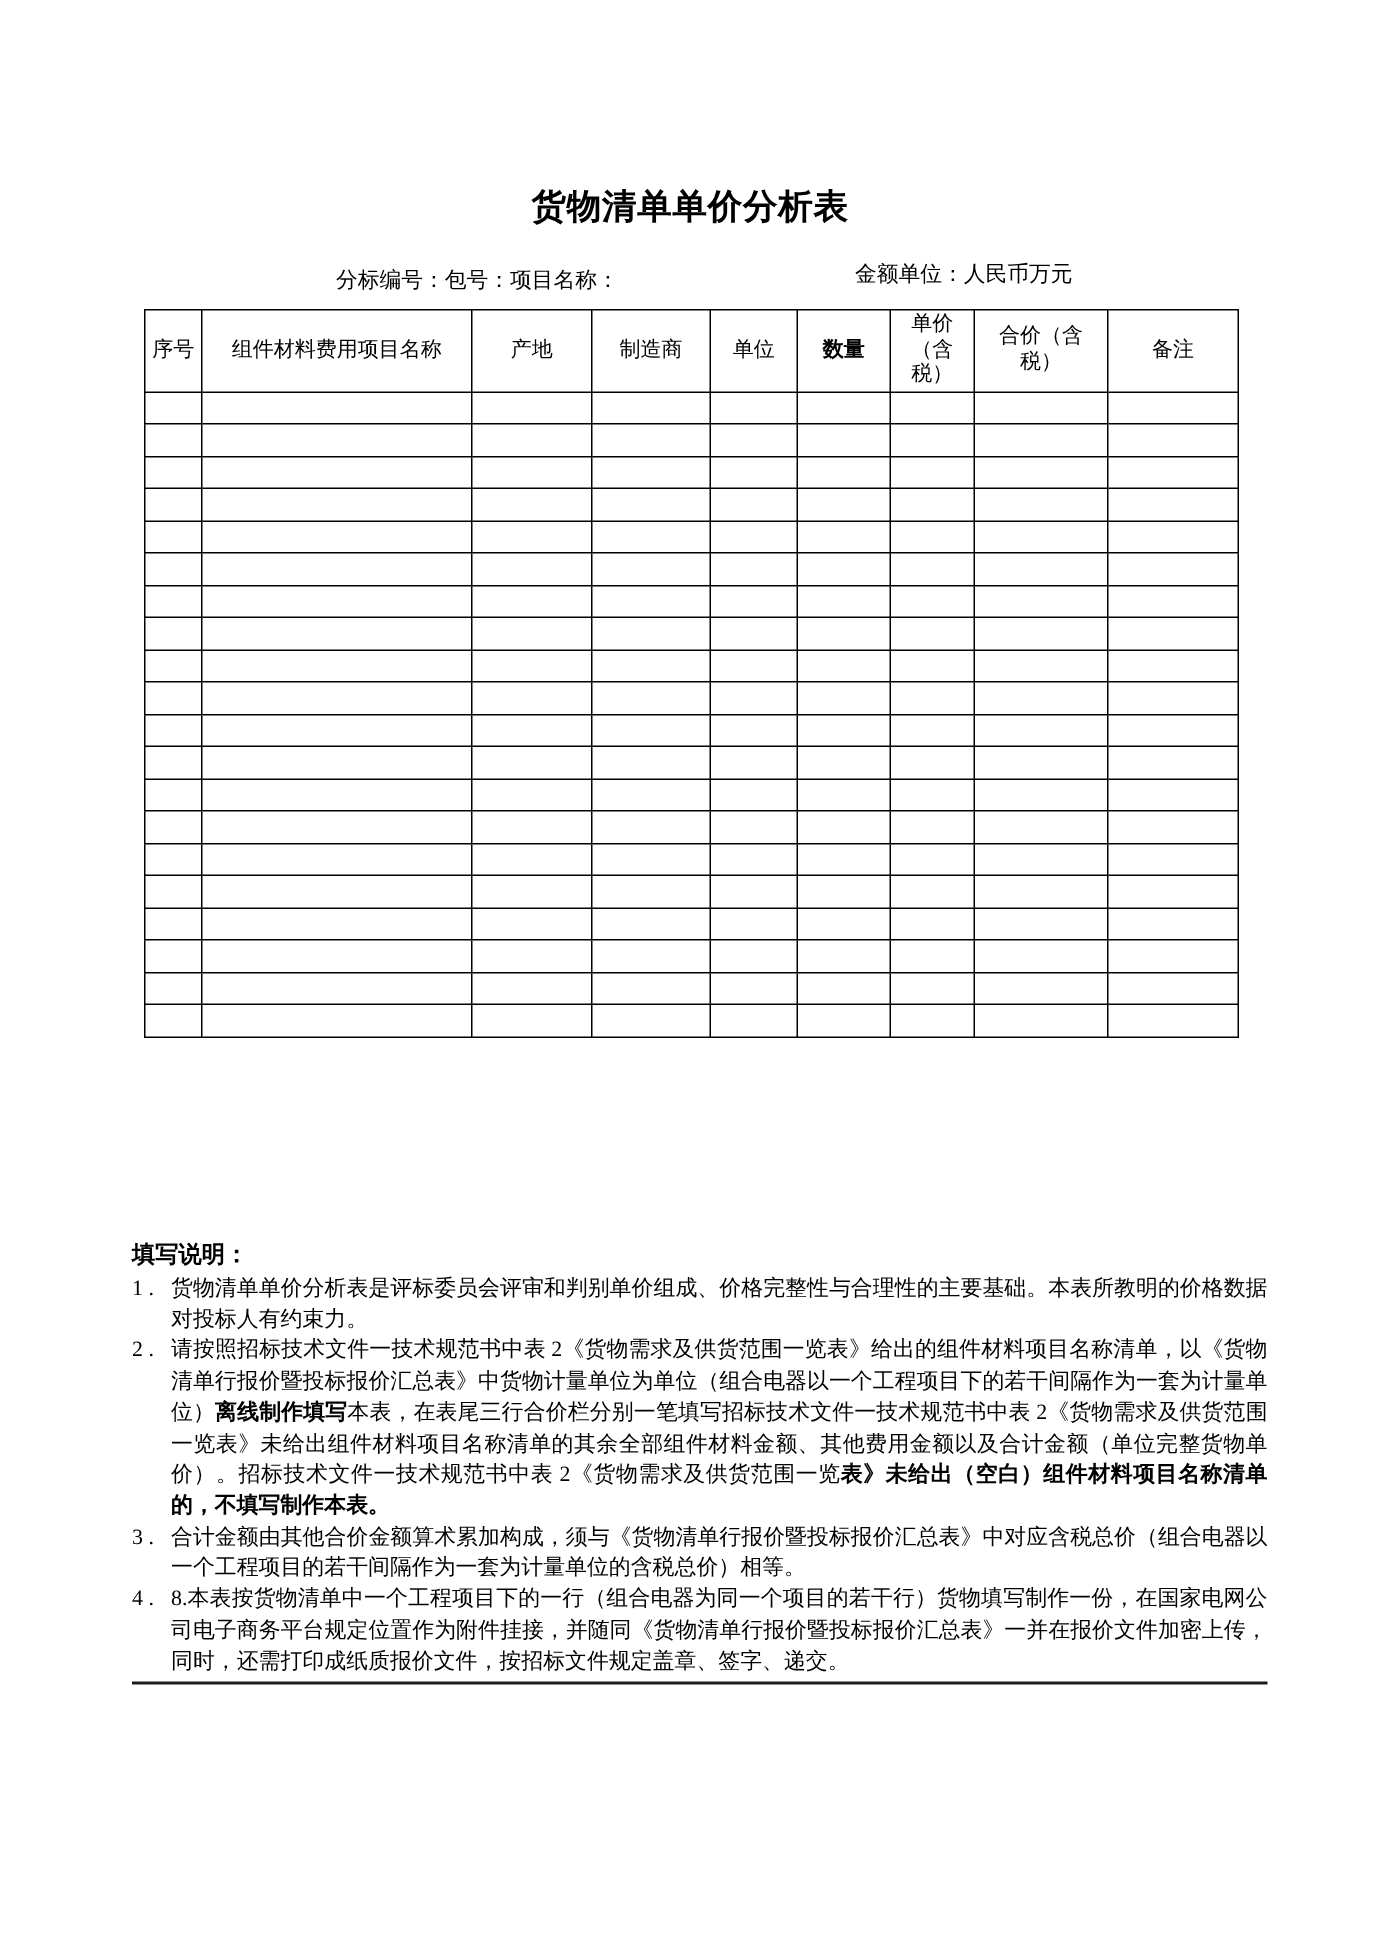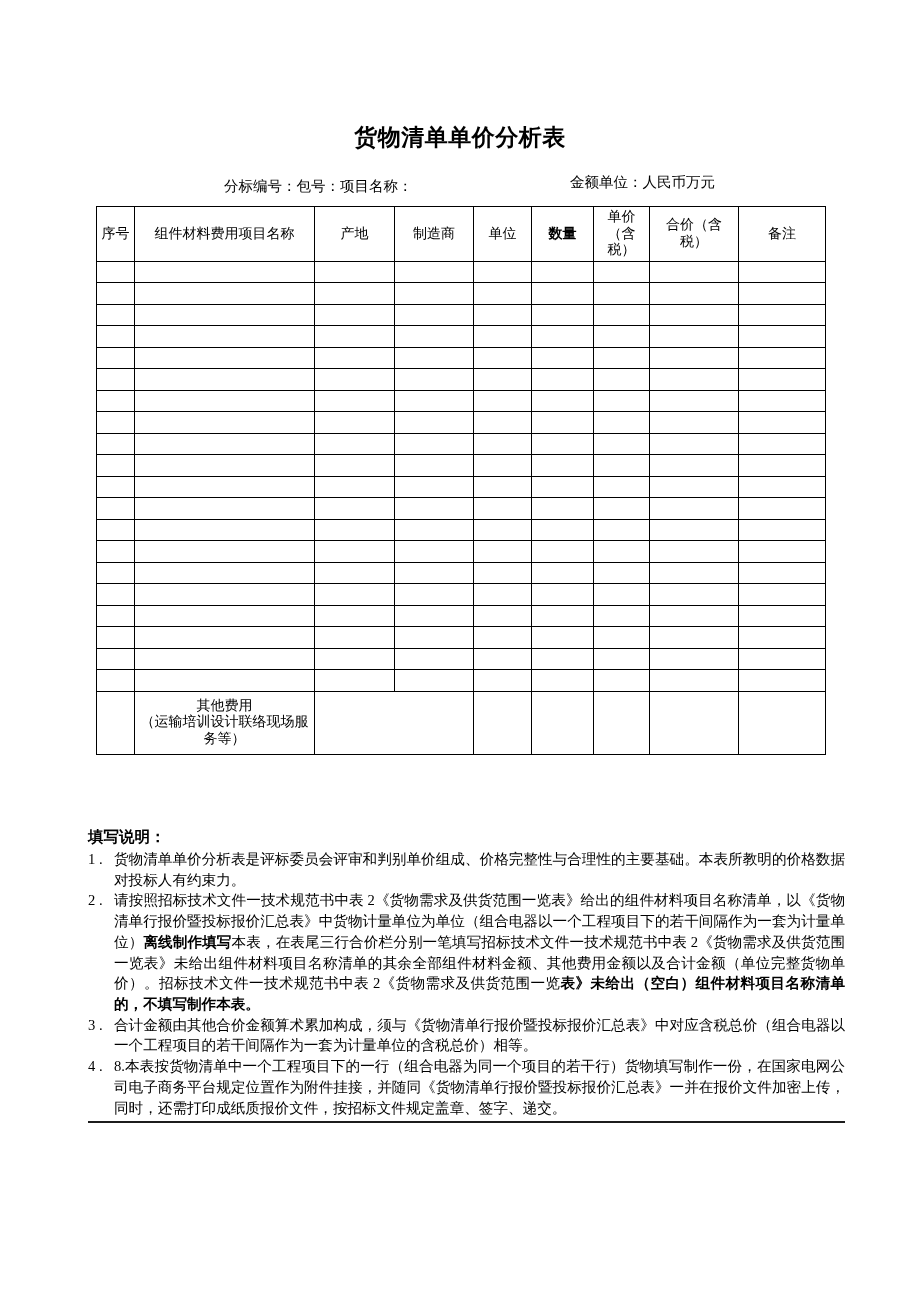--- a/index.html
+++ b/index.html
@@ -411,34 +411,20 @@
             <td></td>
             <td></td>
             <td></td>
             <td></td>
             <td></td>
             <td></td>
             <td></td>
           </tr>
 
 
-        <tr class="other-fee">
-          <td></td>
-          <td class="label">
-            <span class="two-line">其他费用</span>
-            <span class="two-line">（运输培训设计联络现场服</span>
-            <span class="two-line">务等）</span>
-          </td>
-          <td colspan="2"></td>
-          <td></td>
-          <td></td>
-          <td></td>
-          <td></td>
-          <td></td>
-        </tr>
 
 
       </tbody>
     </table>
   </div>
 
   <div class="notes">
     <div class="notes-title">填写说明：</div>
 
     <div class="note-item">

